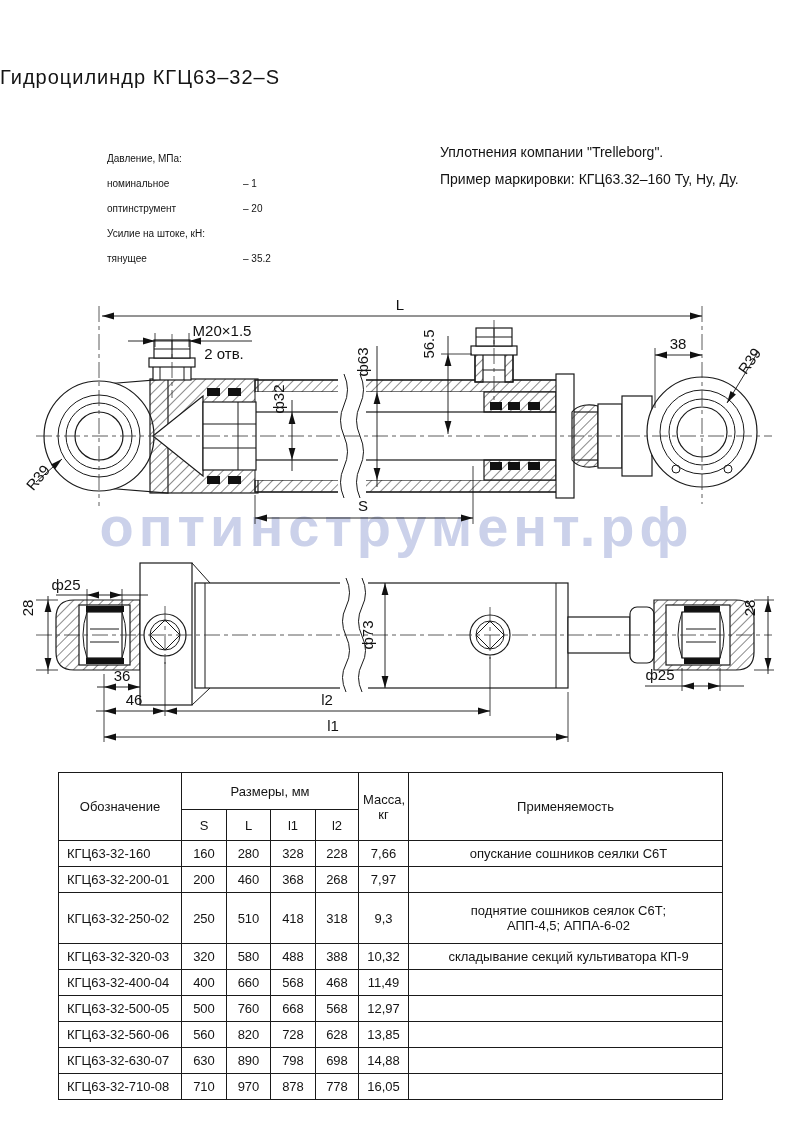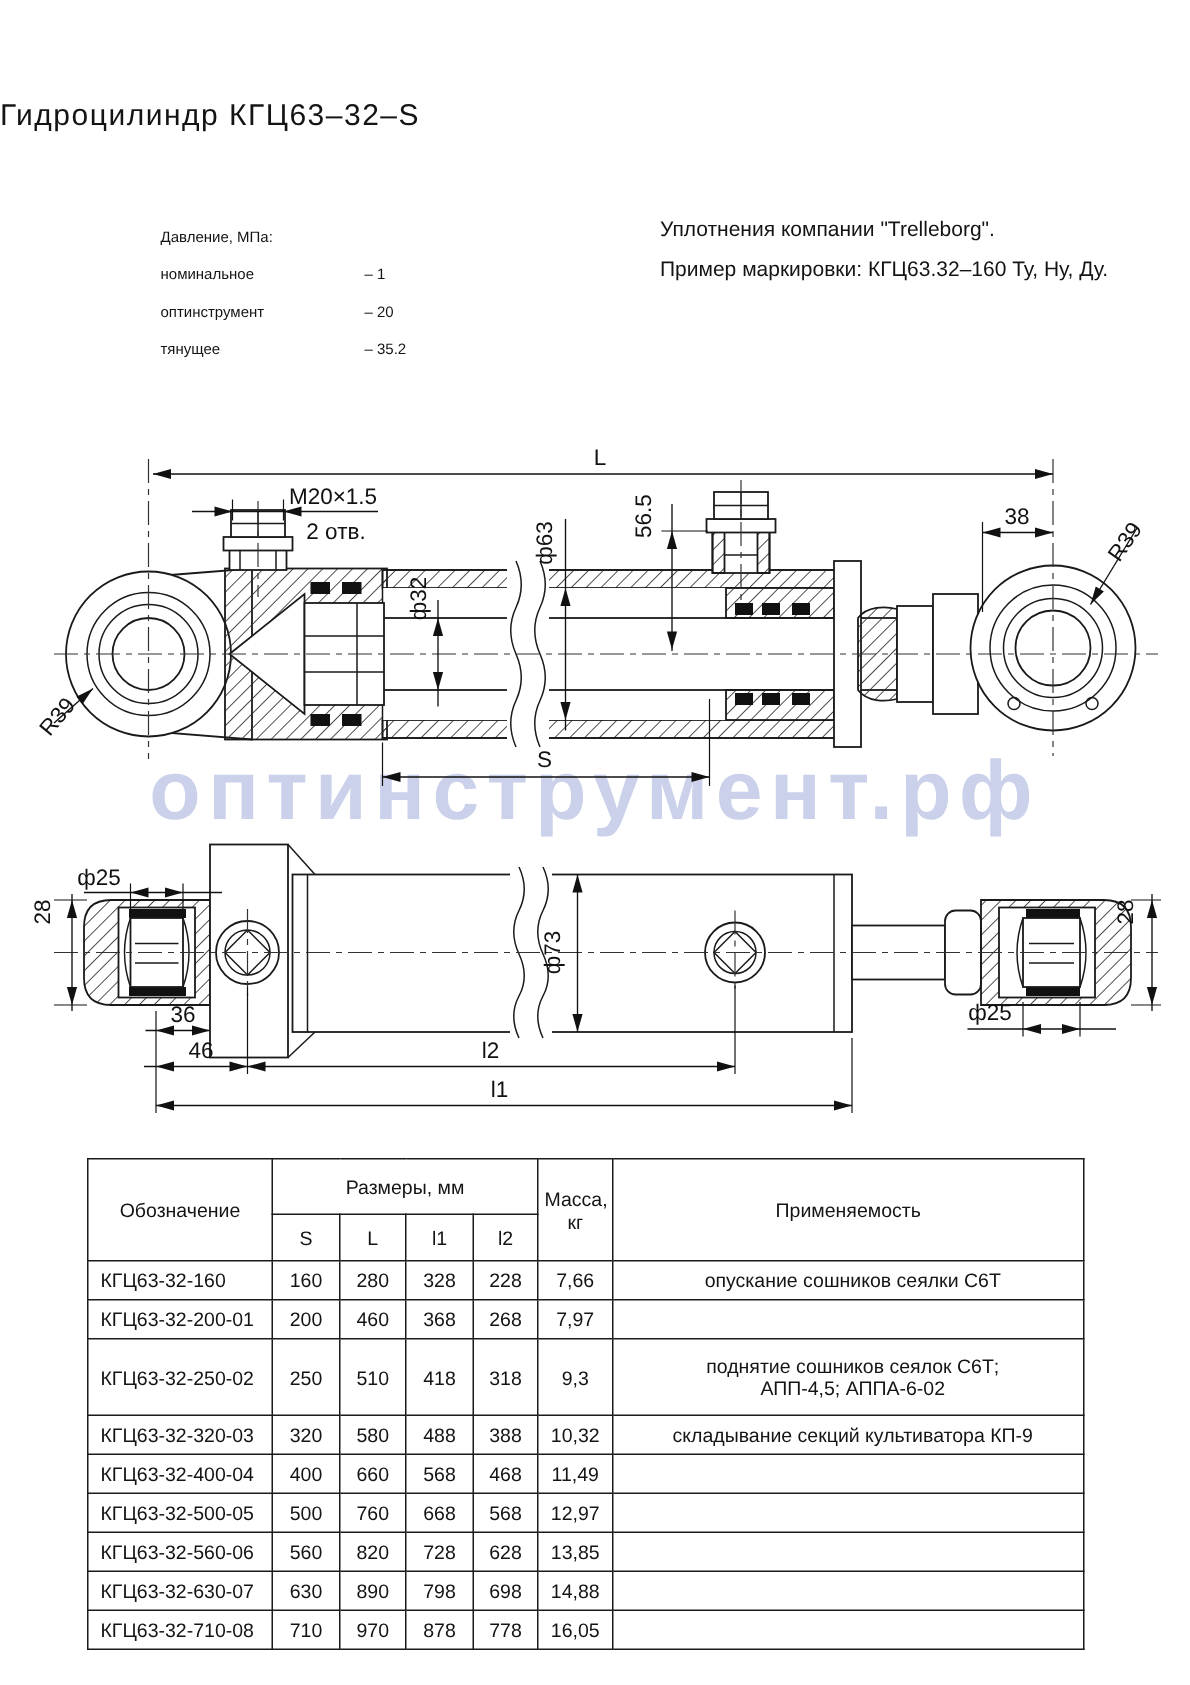--- a/index.html
+++ b/index.html
@@ -40,20 +40,21 @@
 <body>
 
 <div class="page">
 
   <h1 class="title">Гидроцилиндр КГЦ63–32–S</h1>
 
   <div class="specs">
     <div class="row"><span class="lbl">Давление, МПа:</span><span></span></div>
     <div class="row"><span class="lbl">номинальное</span><span>– 1</span></div>
     <div class="row"><span class="lbl">оптинструмент</span><span>– 20</span></div>
+    <div class="row"><span class="lbl">Усилие на штоке, кН:</span><span></span></div>
     <div class="row"><span class="lbl">тянущее</span><span>– 35.2</span></div>
   </div>
 
   <div class="notes">
     <div>Уплотнения компании "Trelleborg".</div>
     <div>Пример маркировки: КГЦ63.32–160 Ту, Ну, Ду.</div>
   </div>
 
   <div class="watermark">оптинструмент.рф</div>
 

